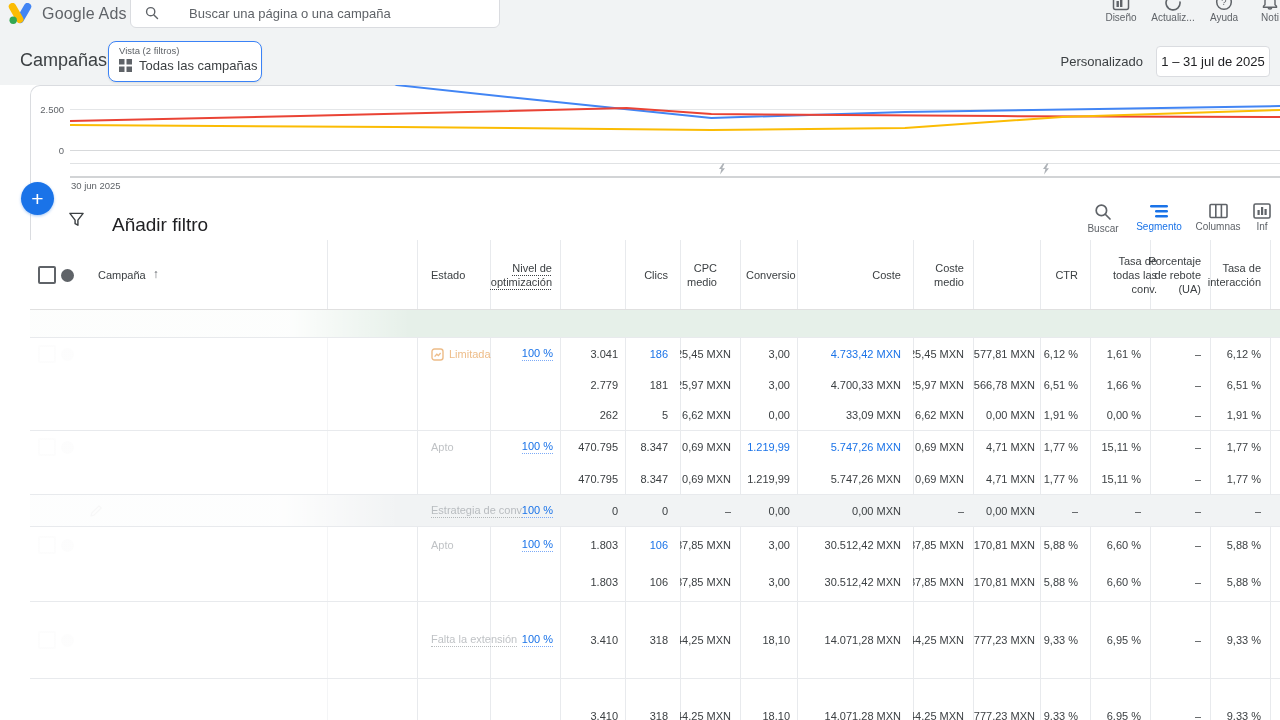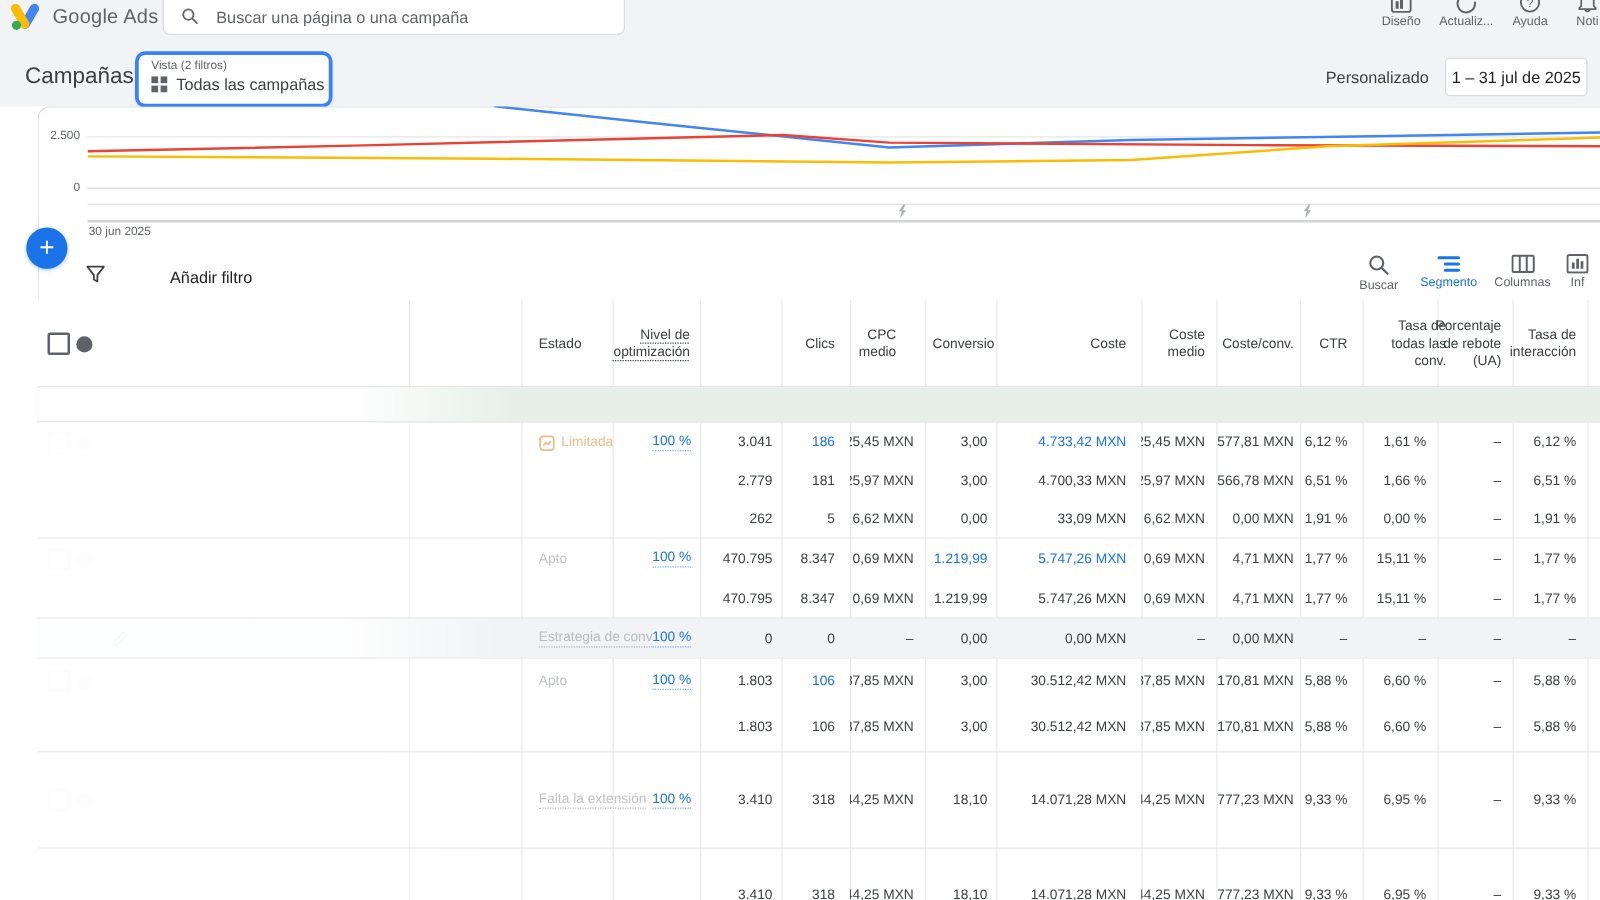--- a/index.html
+++ b/index.html
@@ -6,47 +6,47 @@
   body{width:1280px;height:720px;position:relative;overflow:hidden;background:#fff;
        font-family:"Liberation Sans","DejaVu Sans",sans-serif;color:#3c4043;-webkit-font-smoothing:antialiased}
   .abs{position:absolute}
   
   #band{left:0;top:0;width:1280px;height:85px;background:#f1f3f4}
   
   #logo{left:8px;top:3px;display:flex;align-items:center;gap:10px}
   #logo-text{font-size:16px;color:#5f6368;letter-spacing:.2px}
   #searchbox{left:130px;top:-8px;width:370px;height:36px;background:#fff;border:1px solid #dadce0;
              border-radius:6px;display:flex;align-items:flex-end;box-sizing:border-box}
-  #searchbox .inner{display:flex;align-items:center;height:28px;width:100%;padding-left:14px;gap:12px}
+  #searchbox .inner{display:flex;align-items:center;height:28px;width:100%;padding-left:14px;gap:28px}
   #search-input{border:none;outline:none;background:transparent;font-size:13px;color:#5f6368;width:300px;
                 font-family:"Liberation Sans","DejaVu Sans",sans-serif}
   #search-input::placeholder{color:#5f6368;opacity:1}
   .top-action{position:absolute;width:52px;display:flex;flex-direction:column;align-items:center}
   .top-action .lbl{font-size:10px;color:#5f6368;margin-top:1px;white-space:nowrap}
   
   #page-title{left:20px;top:50px;font-size:18px;color:#3c4043}
-  #view-chip{left:108px;top:41px;width:132px;height:36px;background:#fff;border:3px solid #3b82f6;border-radius:8px;
+  #view-chip{left:108px;top:41px;width:132px;height:36px;background:#fff;border:1px solid #3b82f6;border-radius:8px;
              box-shadow:0 1px 2px rgba(60,64,67,.12);padding:3px 10px 0 10px;box-sizing:content-box}
   #view-chip .small{font-size:9.5px;color:#5f6368}
   #view-chip .big{display:flex;align-items:center;gap:7px;margin-top:2px;font-size:13px;color:#3c4043;white-space:nowrap}
   #date-mode{right:137px;top:54px;font-size:13px;color:#3c4043}
   #date-box{left:1156px;top:46px;width:112px;height:29px;border:1px solid #dadce0;border-radius:4px;background:#fff;
             display:flex;align-items:center;justify-content:center;font-size:13px;color:#202124;white-space:nowrap}
   
   #card{left:30px;top:85px;width:1260px;height:635px;background:#fff;border-top:1px solid #dadce0;
         border-left:1px solid #dadce0;border-top-left-radius:10px}
   .gridline{position:absolute;height:1px;background:#e4e6e8}
   .ytick{position:absolute;width:34px;text-align:right;font-size:9.5px;color:#5f6368;transform:translateY(-50%)}
   #xstart{left:41px;top:95px;font-size:9.5px;color:#5f6368}
   .scrub-marker{position:absolute;top:78px;width:10px;height:12px;opacity:.8}
   
   #fab{left:21px;top:182px;width:33px;height:33px;border-radius:50%;background:#1a73e8;color:#fff;display:flex;
        align-items:center;justify-content:center;font-size:21px;font-weight:400;box-shadow:0 1px 3px rgba(26,115,232,.4);cursor:pointer}
   
-  #add-filter-label{left:136px;top:214px;font-size:13px;color:#202124}
+  #add-filter-label{left:112px;top:214px;font-size:19px;color:#202124}
   .tb-action{position:absolute;top:203px;width:56px;display:flex;flex-direction:column;align-items:center;cursor:pointer}
   .tb-action .lbl{font-size:10px;color:#5f6368;margin-top:2px;white-space:nowrap}
   .tb-action.active .lbl{color:#1a73e8}
   
   #table{left:30px;top:240px;width:1250px;height:480px;background:#fff;font-size:11px}
   .colborder{position:absolute;top:0;bottom:0;width:1px;background:#e8eaed}
   #thead{position:absolute;left:0;top:0;width:1250px;height:70px;border-bottom:1px solid #e0e0e0;box-sizing:border-box}
   .hcell{position:absolute;top:0;height:70px;display:flex;align-items:center;color:#3c4043;line-height:1.3}
   .hcell.r{justify-content:flex-end;text-align:right}
   .hcell.clip{overflow:hidden;white-space:nowrap}
@@ -259,43 +259,44 @@
       <div class="colborder" style="left: 1180px;"></div>
       <div class="colborder" style="left: 1240px;"></div>
     </div>
   <div id="thead">
     <div class="hcell" style="left:8px;width:20px">
         <span class="cb"></span>
       </div>
     <div class="hcell" style="left:31px;width:20px">
         <span class="circle-dot"></span>
       </div>
+  <div class="hcell" style="left: 68px; width: 228px;">
+        <span>Campaña</span>
+        <span style="color:#5f6368;margin-left:7px;font-size:12px">↑</span>
+      </div>
       <div class="hcell" style="left: 401px; width: 58px;">
         <span>Estado</span>
       </div>
       <div class="hcell r" style="left: 460px; width: 62px;">
         <span class="dotted-u">Nivel de optimización</span>
       </div>
       <div class="hcell r" style="left: 595px; width: 43px;">
         <span>Clics</span>
       </div>
       <div class="hcell r" style="left: 636px; width: 51px;">
         <span>CPC medio</span>
       </div>
       <div class="hcell clip" style="left: 716px; width: 50px;">
         <span>Conversiones</span>
       </div>
       <div class="hcell r" style="left: 767px; width: 104px;">
         <span>Coste</span>
       </div>
       <div class="hcell r" style="left: 883px; width: 51px;">
         <span>Coste medio</span>
-      </div>
-      <div class="hcell r" style="left: 943px; width: 62px;">
-        <span>Coste/conv.</span>
       </div>
       <div class="hcell r" style="left: 1010px; width: 38px;">
         <span>CTR</span>
       </div>
       <div class="hcell r" style="left: 1060px; width: 51px; margin-left: 16px;">
         <span>Tasa de todas las conv.</span>
       </div>
       <div class="hcell r" style="left: 1120px; width: 51px;">
         <span>Porcentaje de rebote (UA)</span>
       </div>

